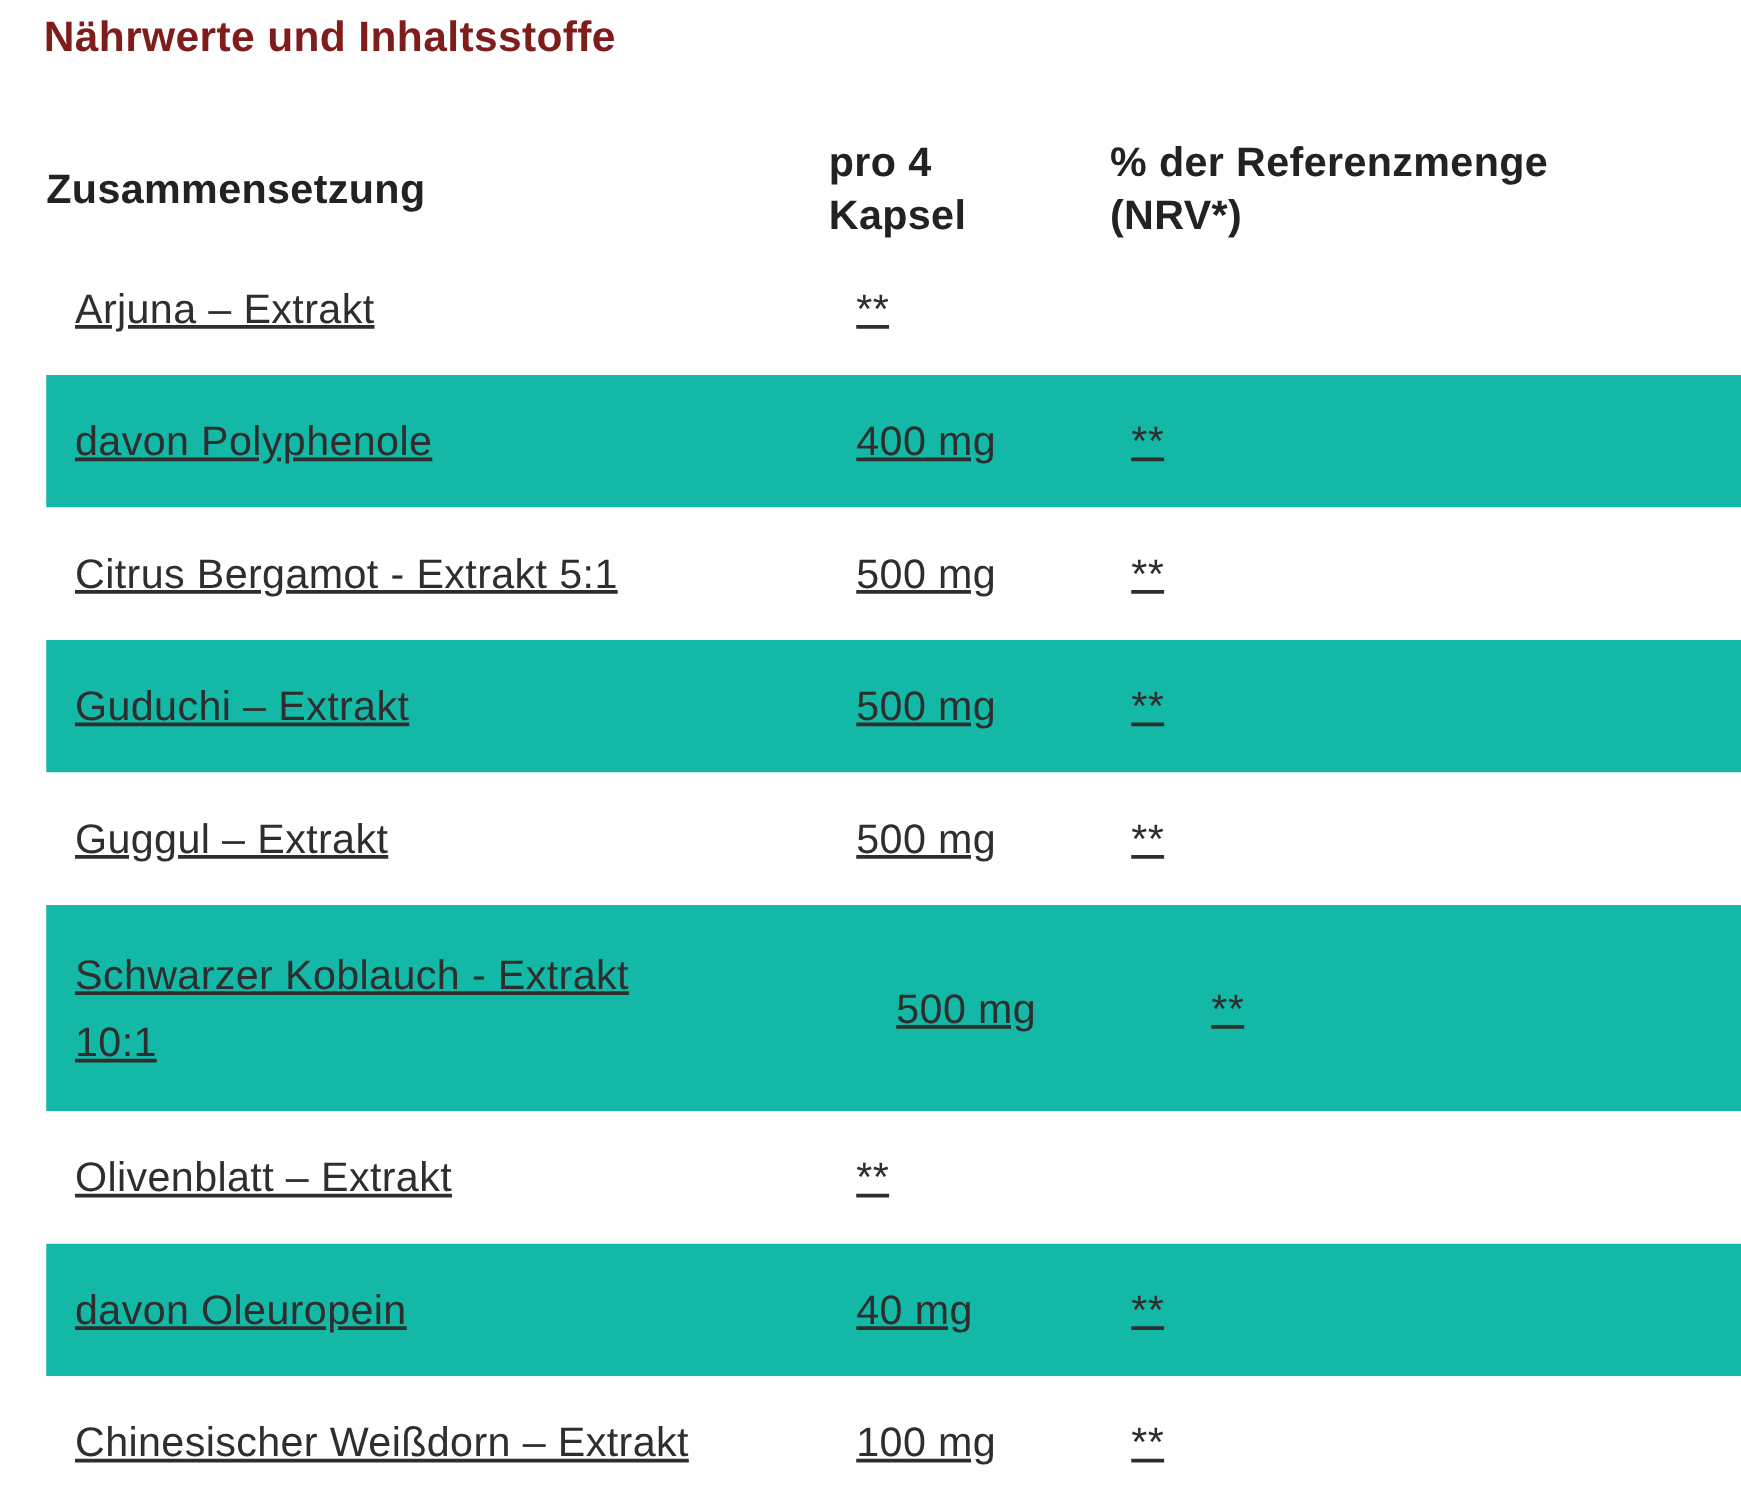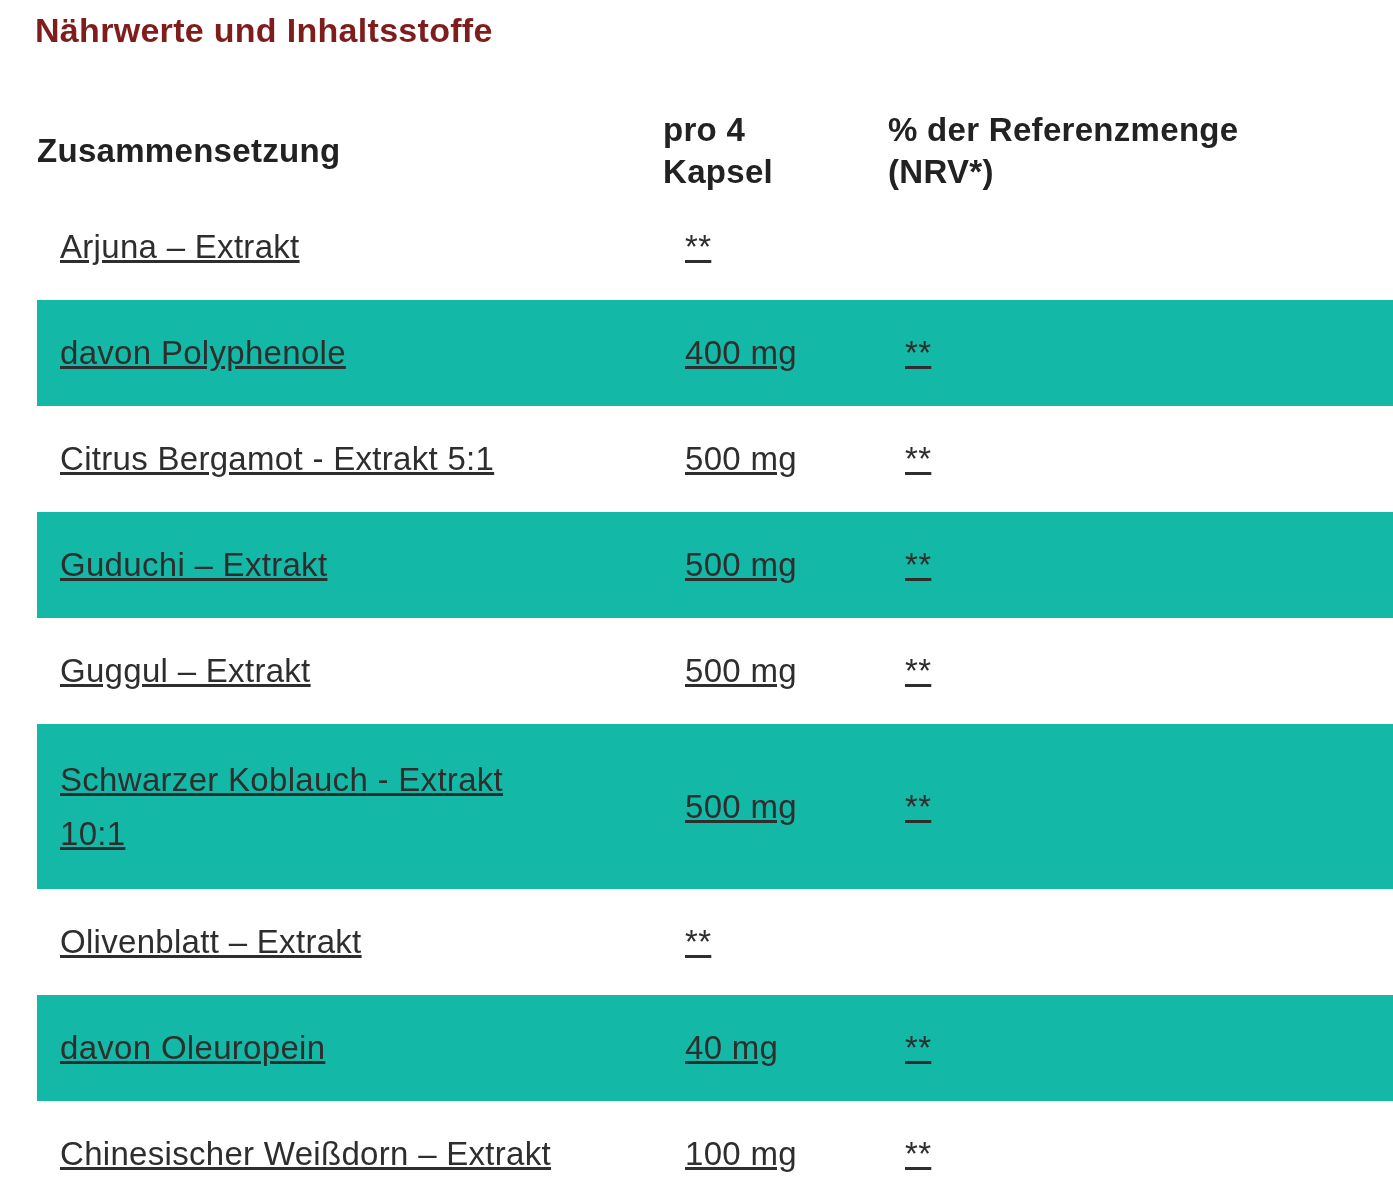--- a/index.html
+++ b/index.html
@@ -46,20 +46,21 @@
     min-height: 106px;
     padding-left: 23px;
     background: #ffffff;
     text-decoration: underline;
   }
   .row.alt {
     background: #14b8a6;
   }
   .row.tall {
     min-height: 165px;
+    gap: 32px;
   }
   .cell {
     font-size: 33px;
     font-weight: 400;
     line-height: 54px;
   }
   .cell-name {
     white-space: pre-line;
     padding-right: 16px;
   }

